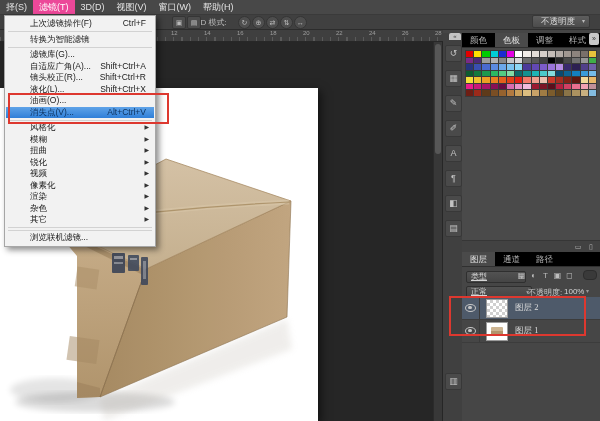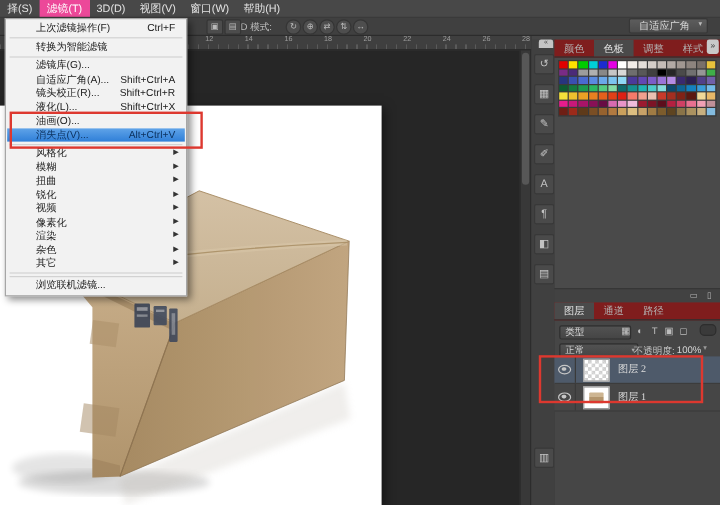--- a/index.html
+++ b/index.html
@@ -39,37 +39,37 @@
   .dock{position:absolute;left:443px;top:29px;width:157px;height:392px;background:#454545;}
   .iconstrip{position:absolute;left:0;top:4px;width:19px;height:388px;background:#404040;
              border-right:1px solid #333;}
   .strip-collapse{position:absolute;left:6px;top:0px;width:12px;height:7px;background:#c4c4c4;
                   border-radius:2px 2px 0 0;color:#444;font-size:6px;line-height:7px;text-align:center;}
   .dock-ico{position:absolute;left:2px;width:15px;height:15px;background:#4a4a4a;border:1px solid #383838;
             border-radius:2px;color:#c2c2c2;font-size:9px;line-height:14px;text-align:center;}
   .collapse-dock{position:absolute;right:1px;top:4px;width:10px;height:12px;background:#c9c9c9;
                  border-radius:2px;color:#333;font-size:7px;line-height:12px;text-align:center;z-index:5;}
   .panelcol{position:absolute;left:19px;top:4px;width:138px;height:388px;}
-  .tabbar{position:relative;height:14px;background:#7f1d1d;border-bottom:1px solid #303030;display:flex;}
+  .tabbar{position:relative;height:14px;background:#000000;border-bottom:1px solid #303030;display:flex;}
   .tab{font-size:8.5px;color:#b2b2b2;line-height:14px;padding:0 8px;height:14px;}
   .tab.active{background:#4a4a4a;color:#e4e4e4;}
   .group1{position:absolute;left:0;top:0;width:138px;height:219px;background:#4a4a4a;}
   .swatchwrap{position:absolute;left:3px;top:17px;width:132px;}
   .swatchgrid{display:grid;grid-template-columns:repeat(16,1fr);gap:1px;background:#3a3a3a;
               border:1px solid #3a3a3a;}
   .sw{height:5.5px;}
   .g1-bottom{position:absolute;left:0;bottom:0;width:138px;height:11px;background:#424242;
              border-top:1px solid #363636;}
   .g1-btn{position:absolute;top:1px;width:12px;height:9px;color:#b5b5b5;font-size:7px;line-height:9px;
           text-align:center;}
   
   .layers{position:absolute;left:0;top:219px;width:138px;height:169px;background:#464646;}
   .lp-row{position:relative;height:14px;}
   .combo{position:absolute;background:linear-gradient(#525252,#454545);border:1px solid #2f2f2f;
-         border-radius:2px;font-size:8px;color:#d6d6d6;line-height:10px;height:10px;padding:0 10px 0 4px;}
+         border-radius:2px;font-size:8px;color:#d6d6d6;line-height:10px;height:10px;padding:0 10px 0 4px;text-decoration:underline;}
   .combo .caret{position:absolute;right:2px;top:0;font-size:5.5px;color:#aaa;}
   .lp-label{position:absolute;font-size:8px;color:#c6c6c6;}
   .lp-val{position:absolute;font-size:8px;color:#d6d6d6;}
   .mini-ico{position:absolute;width:11px;height:10px;color:#bdbdbd;font-size:8px;line-height:10px;
             text-align:center;}
   .layer-rows{position:absolute;left:0;top:45px;width:138px;}
   .layer-row{position:relative;height:22px;border-bottom:1px solid #3c3c3c;background:#464646;
              display:flex;align-items:center;}
   .layer-row.selected{background:#4e5a6a;}
   .eye-cell{width:17px;height:22px;border-right:1px solid #3a3a3a;display:flex;align-items:center;
@@ -116,21 +116,21 @@
       <div class="mb-item">视图(V)</div>
       <div class="mb-item">窗口(W)</div>
       <div class="mb-item">帮助(H)</div>
     </div>
 
   <div class="optionsbar">
     <div id="ob-left"></div>
     <div class="ob-label" style="left:196px">3D 模式:</div>
     <div id="ob-modes"></div>
     <div class="ws-btn">
-      <span>自适应广角</span>
+      <span>不透明度</span>
       <span class="caret">▾</span>
     </div>
   <div class="ob-ico" style="left: 172px;">▣</div>
       <div class="ob-ico" style="left: 187px;">▤</div>
       <div class="ob-circ" style="left: 238px;">↻</div>
       <div class="ob-circ" style="left: 252px;">⊕</div>
       <div class="ob-circ" style="left: 266px;">⇄</div>
       <div class="ob-circ" style="left: 280px;">⇅</div>
       <div class="ob-circ" style="left: 294px;">↔</div>
     </div>

